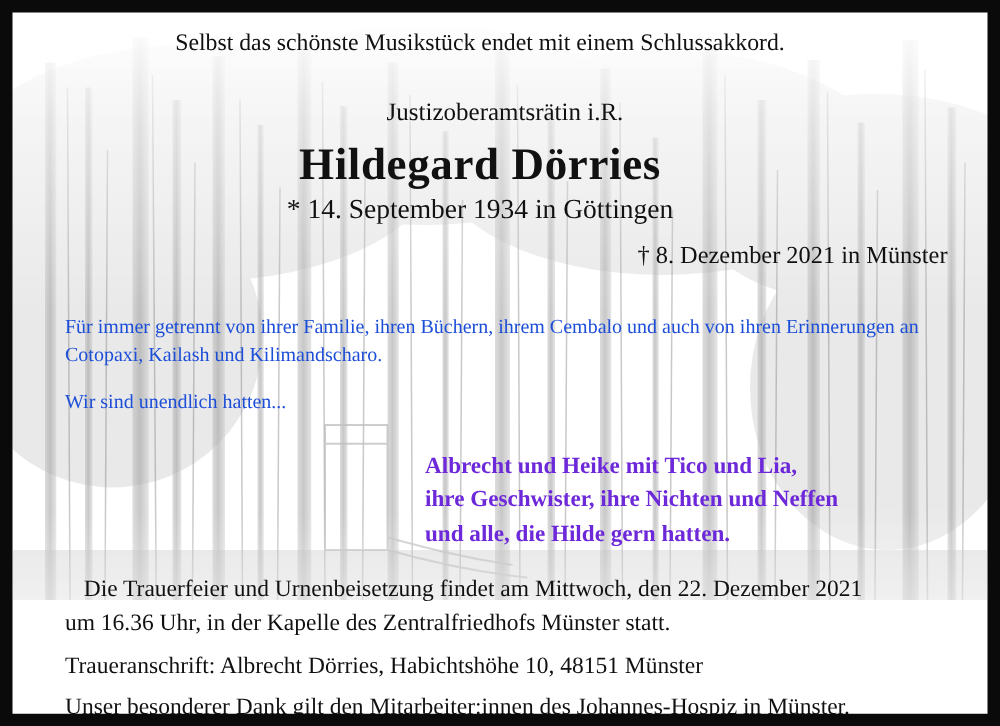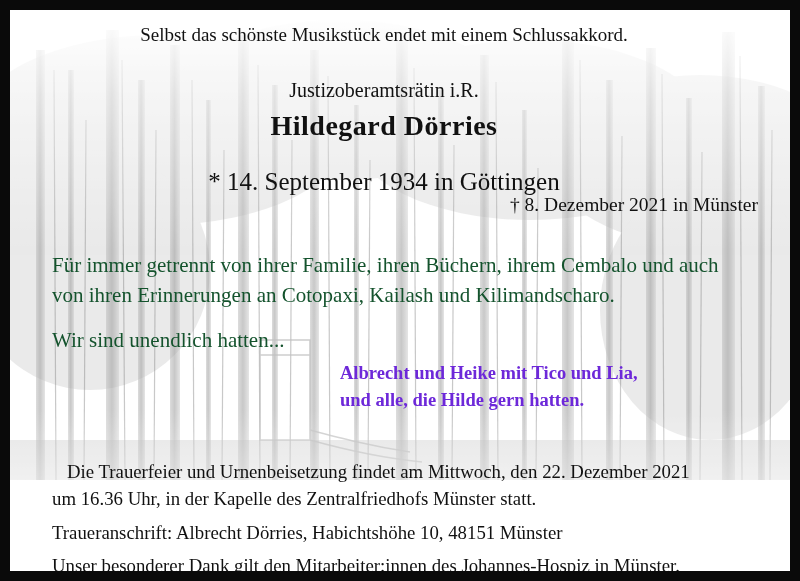--- a/index.html
+++ b/index.html
@@ -58,45 +58,46 @@
   }
   .center { text-align: center; width: 100%; left: 0; }
 
   .motto {
     top: 14px;
     font-size: 19px;
   }
   .title-role {
     top: 69px;
     font-size: 20px;
+    padding-left: 20px;
   }
   .name {
     top: 100px;
-    font-size: 28px;
+    font-size: 36px;
     font-weight: bold;
     letter-spacing: 0.5px;
   }
   .born {
-    top: 158px;
-    font-size: 25px;
+    top: 144px;
+    font-size: 22px;
   }
   .died {
     top: 184px;
     font-size: 19.5px;
     text-align: right;
   }
 
   .body-block {
     position: absolute;
     left: 42px;
     top: 240px;
     width: 700px;
-    font-size: 21px;
+    font-size: 16px;
     line-height: 1.45;
-    color: #14532d;
+    color: #1d4ed8;
   }
   .body-block p { margin: 0 0 14px 0; }
 
   .family {
     position: absolute;
     left: 330px;
     top: 350px;
     width: 420px;
     font-size: 18.5px;
     font-weight: bold;
@@ -227,20 +228,21 @@
 
     <div class="line center died">† 8. Dezember 2021 in Münster</div>
 
     <div class="body-block">
       <p>Für immer getrennt von ihrer Familie, ihren Büchern, ihrem Cembalo und auch von ihren Erinnerungen an Cotopaxi, Kailash und Kilimandscharo.</p>
       <p>Wir sind unendlich hatten...</p>
     </div>
 
     <div class="family">
       <div>Albrecht und Heike mit Tico und Lia,</div>
+      <div>ihre Geschwister, ihre Nichten und Neffen</div>
       <div>und alle, die Hilde gern hatten.</div>
     </div>
 
     <div class="footer">
       <p class="tight">Die Trauerfeier und Urnenbeisetzung findet am Mittwoch, den 22. Dezember 2021</p>
       <p>um 16.36 Uhr, in der Kapelle des Zentralfriedhofs Münster statt.</p>
       <p>Traueranschrift: Albrecht Dörries, Habichtshöhe 10, 48151 Münster</p>
       <p>Unser besonderer Dank gilt den Mitarbeiter:innen des Johannes-Hospiz in Münster.</p>
     </div>
 

